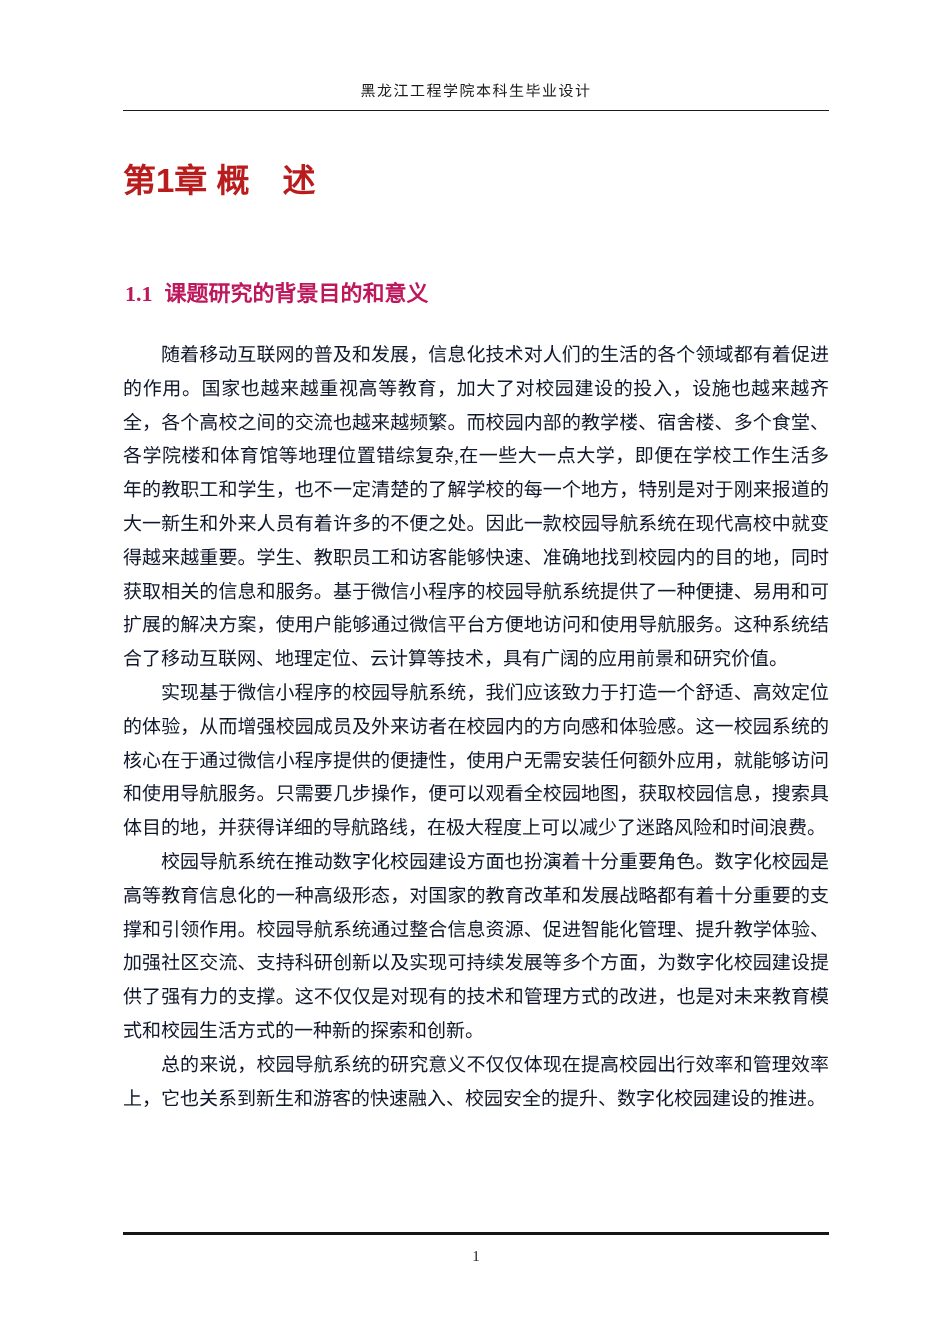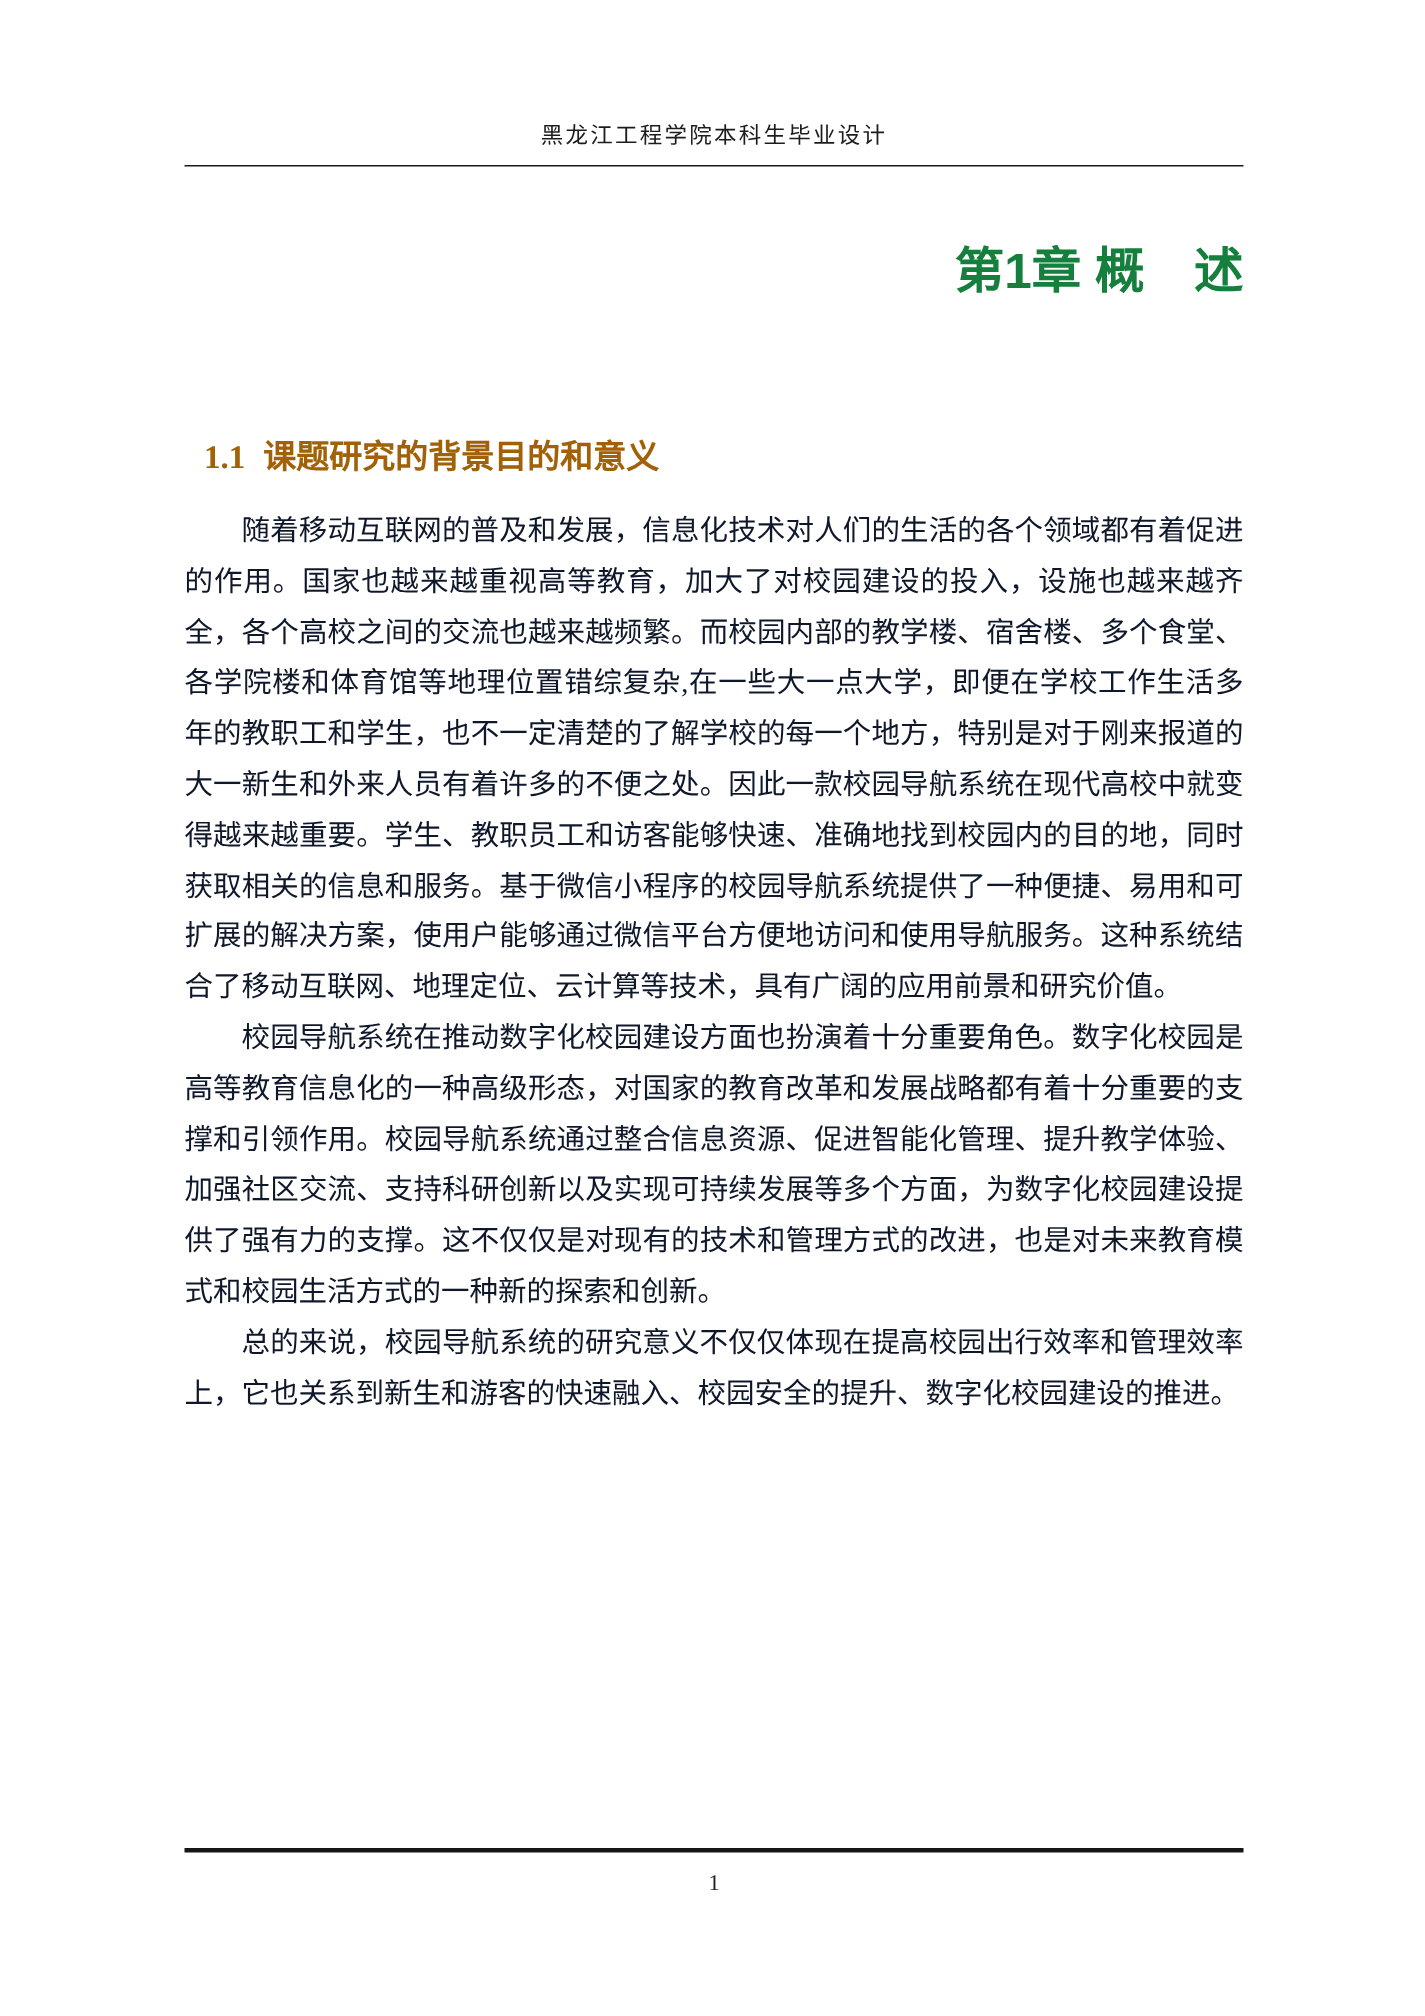--- a/index.html
+++ b/index.html
@@ -31,38 +31,38 @@
     padding-bottom: 8px;
     border-bottom: 1.5px solid #1a1a1a;
   }
   
   .chapter-title {
     position: absolute;
     top: 158px;
     left: 123px;
     width: 706px;
     margin: 0;
-    text-align: right;
+    text-align: left;
     font-family: "Liberation Sans", "DejaVu Sans", sans-serif;
     font-size: 33px;
     font-weight: 700;
     line-height: 46px;
-    color: #15803d;
+    color: #b91c1c;
   }
   
   .section-heading {
     position: absolute;
     top: 276px;
     left: 123px;
     width: 706px;
-    margin: 13px;
+    margin: 2px;
     font-size: 22px;
     font-weight: 700;
     line-height: 32px;
-    color: #a16207;
+    color: #be185d;
   }
   .section-heading .sec-num {
     font-family: "Liberation Serif", "DejaVu Serif", serif;
     margin-right: 12px;
   }
   .section-heading .sec-title {
     font-family: "Liberation Sans", "DejaVu Sans", sans-serif;
   }
   
   .body-text {
@@ -105,20 +105,21 @@
   </header>
 
   <h1 class="chapter-title">第1章 概　述</h1>
 
   <h2 class="section-heading">
     <span class="sec-num">1.1</span><span class="sec-title">课题研究的背景目的和意义</span>
   </h2>
 
   <main class="body-text">
     <p>随着移动互联网的普及和发展，信息化技术对人们的生活的各个领域都有着促进的作用。国家也越来越重视高等教育，加大了对校园建设的投入，设施也越来越齐全，各个高校之间的交流也越来越频繁。而校园内部的教学楼、宿舍楼、多个食堂、各学院楼和体育馆等地理位置错综复杂,在一些大一点大学，即便在学校工作生活多年的教职工和学生，也不一定清楚的了解学校的每一个地方，特别是对于刚来报道的大一新生和外来人员有着许多的不便之处。因此一款校园导航系统在现代高校中就变得越来越重要。学生、教职员工和访客能够快速、准确地找到校园内的目的地，同时获取相关的信息和服务。基于微信小程序的校园导航系统提供了一种便捷、易用和可扩展的解决方案，使用户能够通过微信平台方便地访问和使用导航服务。这种系统结合了移动互联网、地理定位、云计算等技术，具有广阔的应用前景和研究价值。</p>
+    <p>实现基于微信小程序的校园导航系统，我们应该致力于打造一个舒适、高效定位的体验，从而增强校园成员及外来访者在校园内的方向感和体验感。这一校园系统的核心在于通过微信小程序提供的便捷性，使用户无需安装任何额外应用，就能够访问和使用导航服务。只需要几步操作，便可以观看全校园地图，获取校园信息，搜索具体目的地，并获得详细的导航路线，在极大程度上可以减少了迷路风险和时间浪费。</p>
     <p>校园导航系统在推动数字化校园建设方面也扮演着十分重要角色。数字化校园是高等教育信息化的一种高级形态，对国家的教育改革和发展战略都有着十分重要的支撑和引领作用。校园导航系统通过整合信息资源、促进智能化管理、提升教学体验、加强社区交流、支持科研创新以及实现可持续发展等多个方面，为数字化校园建设提供了强有力的支撑。这不仅仅是对现有的技术和管理方式的改进，也是对未来教育模式和校园生活方式的一种新的探索和创新。</p>
     <p>总的来说，校园导航系统的研究意义不仅仅体现在提高校园出行效率和管理效率上，它也关系到新生和游客的快速融入、校园安全的提升、数字化校园建设的推进。</p>
   </main>
 
   <footer class="page-footer">
     <div class="page-number">1</div>
   </footer>
 
 </div>
 

